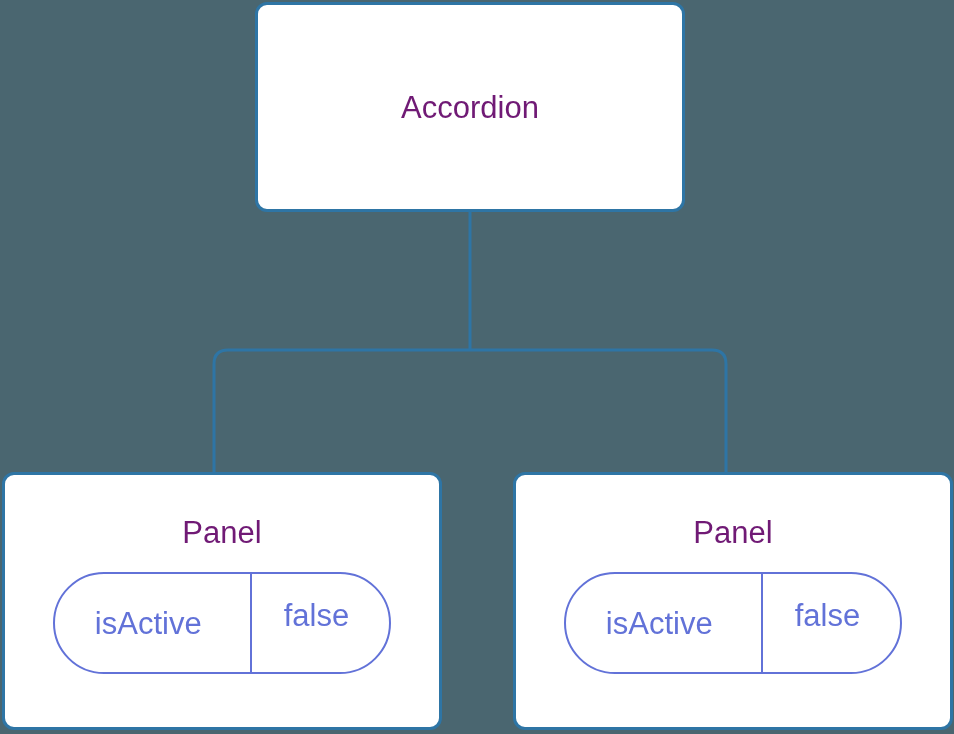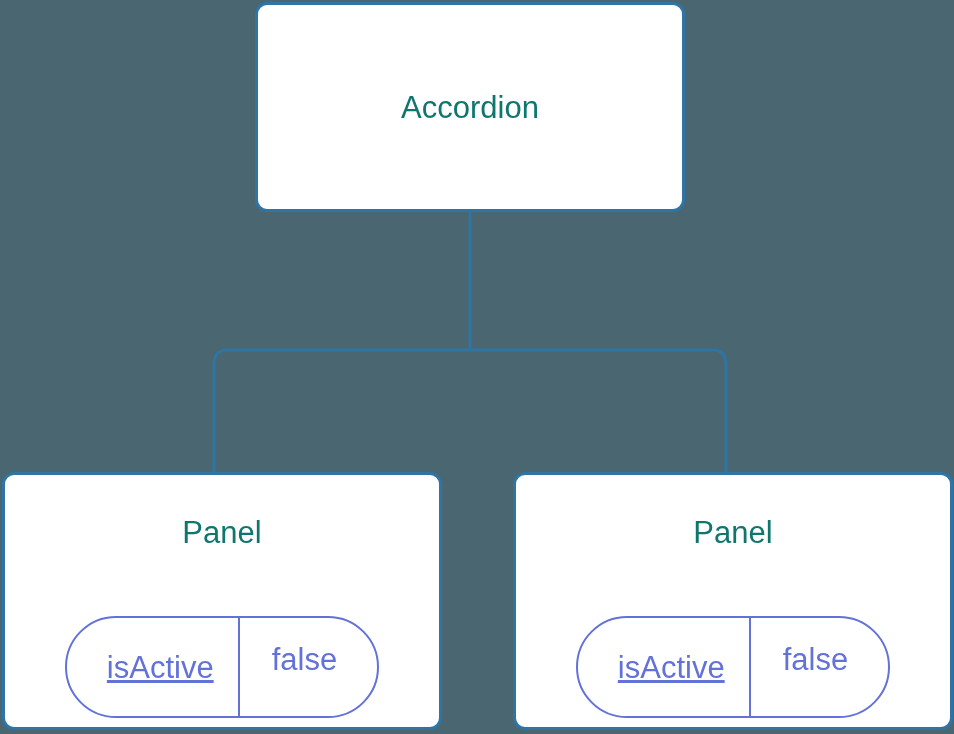--- a/index.html
+++ b/index.html
@@ -48,28 +48,27 @@
     width: 430px;
     height: 210px;
     justify-content: center;
   }
 
   .node-panel {
     top: 472px;
     width: 440px;
     height: 258px;
     padding-top: 42px;
-    gap: 44px;
   }
 
   .node-panel-left  { left: 2px; }
   .node-panel-right { left: 513px; width: 440px; }
 
   .node-title {
-    color: #0f766e;
+    color: #701a75;
     font-size: 31px;
     font-weight: 400;
     line-height: 1;
     white-space: nowrap;
   }
 
   
   .state-pill {
     margin-top: 24px;
     height: 102px;
@@ -88,22 +87,21 @@
     justify-content: center;
     color: #6272d8;
     font-size: 31px;
     font-weight: 400;
     line-height: 1;
     white-space: nowrap;
     box-sizing: border-box;
   }
 
   .state-key {
-    padding: 0 24px 0 40px;
-    text-decoration: underline;
+    padding: 0 48px 0 40px;
   }
 
   .state-value {
     padding: 0 40px 15px 32px;
     border-left: 2px solid #6272d8;
   }
 </style>
 </head>
 <body>
 

